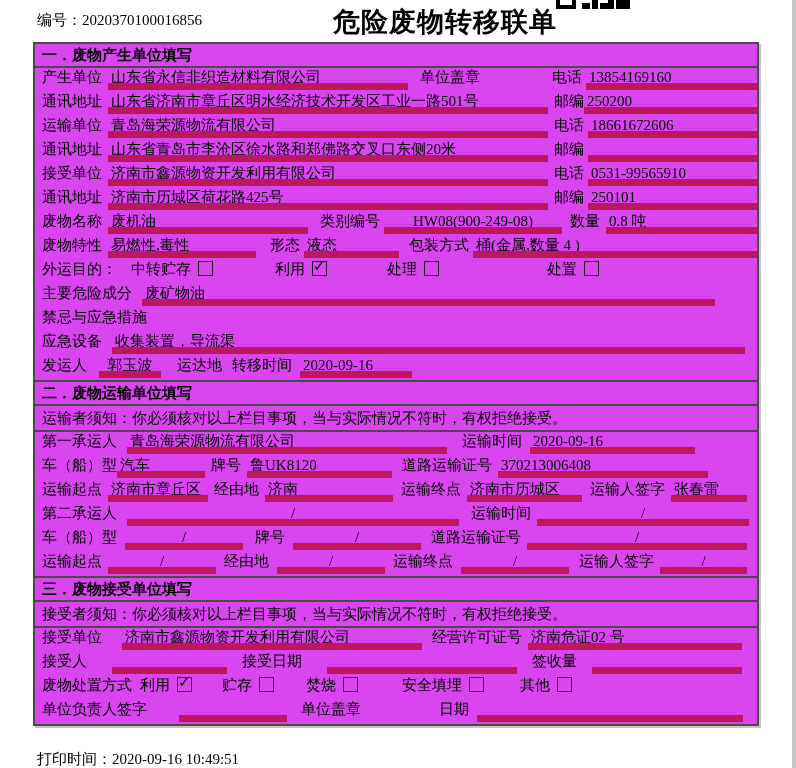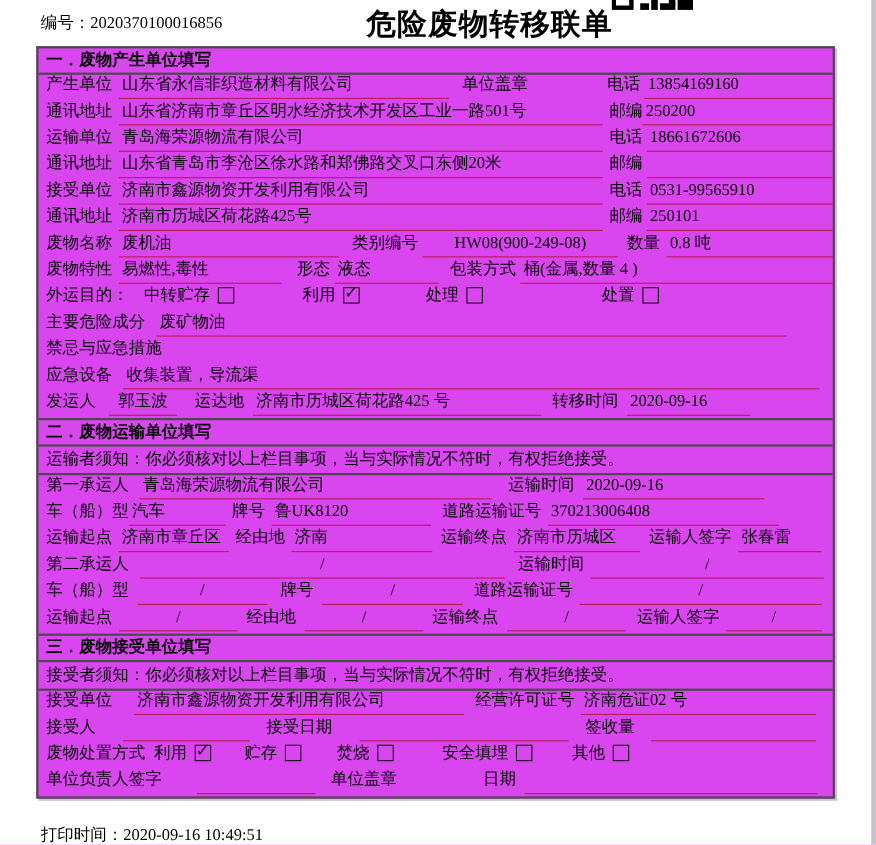--- a/index.html
+++ b/index.html
@@ -15,21 +15,21 @@
 
   .doc-table{
     position:absolute;left:33px;top:42px;width:722px;background:#d946ef;
     border:2px solid #4a4a4a;box-shadow:2px 2px 0 rgba(150,150,150,.55);
   }
   .sec-header{height:22px;line-height:22px;font-weight:bold;font-size:15px;padding-left:7px;border-bottom:2px solid #4a4a4a;}
   .sec-header.mid{border-top:2px solid #4a4a4a;}
   .notice-row{height:24px;line-height:24px;padding-left:7px;border-bottom:2px solid #4a4a4a;white-space:nowrap;}
   .fr{height:24px;display:flex;padding:0 0 2px 7px;box-sizing:border-box;}
   .lbl{white-space:nowrap;line-height:18px;flex:0 0 auto;}
-  .val{border-bottom:1px solid #be185d;line-height:18px;padding:0 3px;white-space:nowrap;overflow:hidden;flex:0 0 auto;box-sizing:border-box;}
+  .val{border-bottom:7px solid #be185d;line-height:18px;padding:0 3px;white-space:nowrap;overflow:hidden;flex:0 0 auto;box-sizing:border-box;}
   .fill{flex:1 1 auto;}
   .ctr{text-align:center;}
   .sp{flex:0 0 auto;}
   .cb{display:inline-block;width:13px;height:13px;border:1.5px solid #111;margin-left:7px;position:relative;top:1px;flex:0 0 auto;}
   .cb.checked::after{content:"\2713";position:absolute;top:-5px;left:0;font-size:15px;font-weight:bold;font-family:"DejaVu Sans",sans-serif;}
   .print-line{position:absolute;left:37px;top:750px;white-space:nowrap;text-align:center;}
 </style>
 </head>
 <body>
 
@@ -139,21 +139,20 @@
   <div class="fr">
     <span class="lbl">应急设备</span>
     <span class="val fill" style="margin-left:10px">收集装置，导流渠</span>
     <span class="sp" style="width:12px"></span>
   </div>
 
   <div class="fr">
     <span class="lbl">发运人</span>
     <span class="val ctr" style="width:62px;margin-left:12px">郭玉波</span>
     <span class="lbl" style="margin-left:16px">运达地</span>
-    <span class="val" style="width:262px;margin-left:8px">济南市历城区荷花路425 号</span>
     <span class="lbl" style="margin-left:10px">转移时间</span>
     <span class="val" style="width:112px;margin-left:8px">2020-09-16</span>
   </div>
 
   <div class="sec-header mid">二．废物运输单位填写</div>
   <div class="notice-row">运输者须知：你必须核对以上栏目事项，当与实际情况不符时，有权拒绝接受。</div>
 
   <div class="fr">
     <span class="lbl">第一承运人</span>
     <span class="val" style="width:320px;margin-left:10px">青岛海荣源物流有限公司</span>

